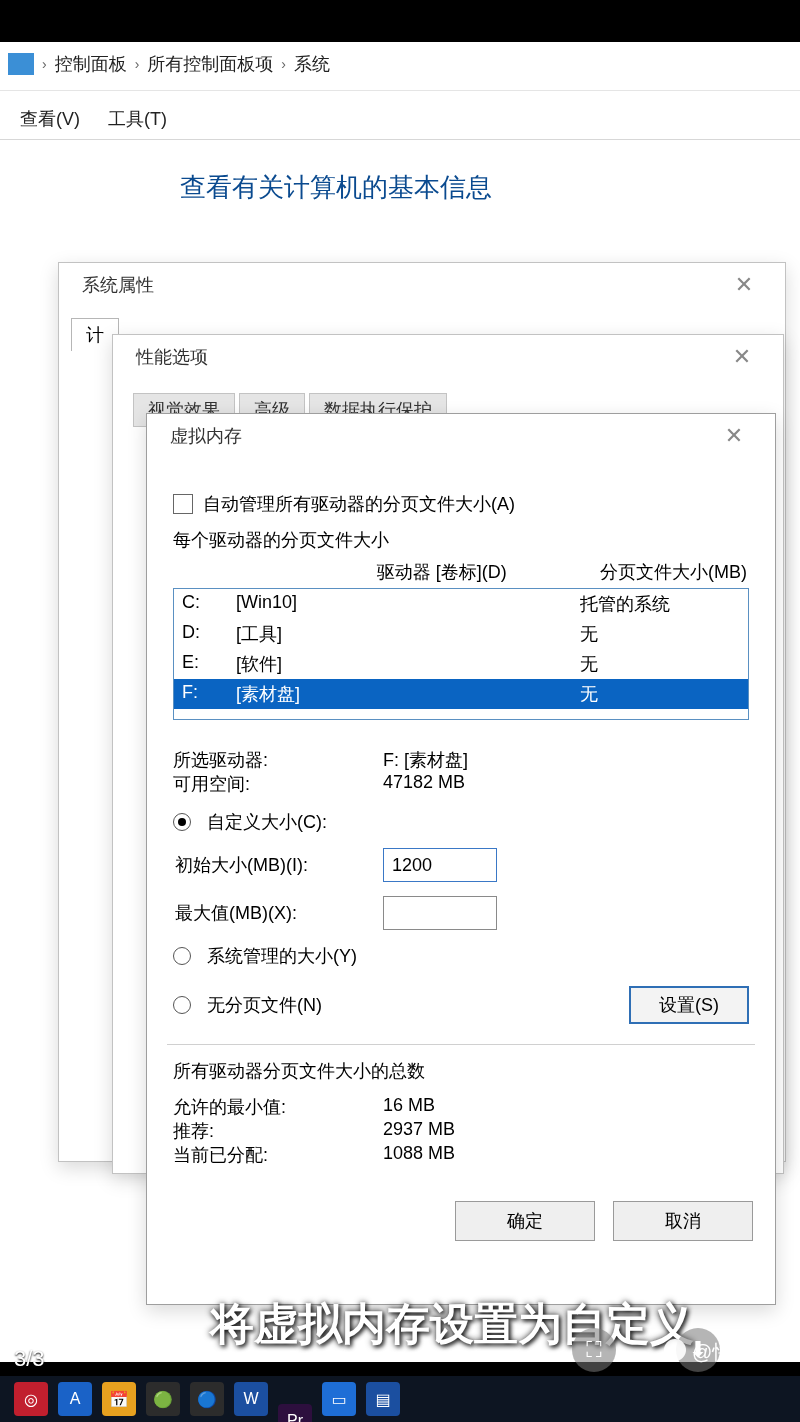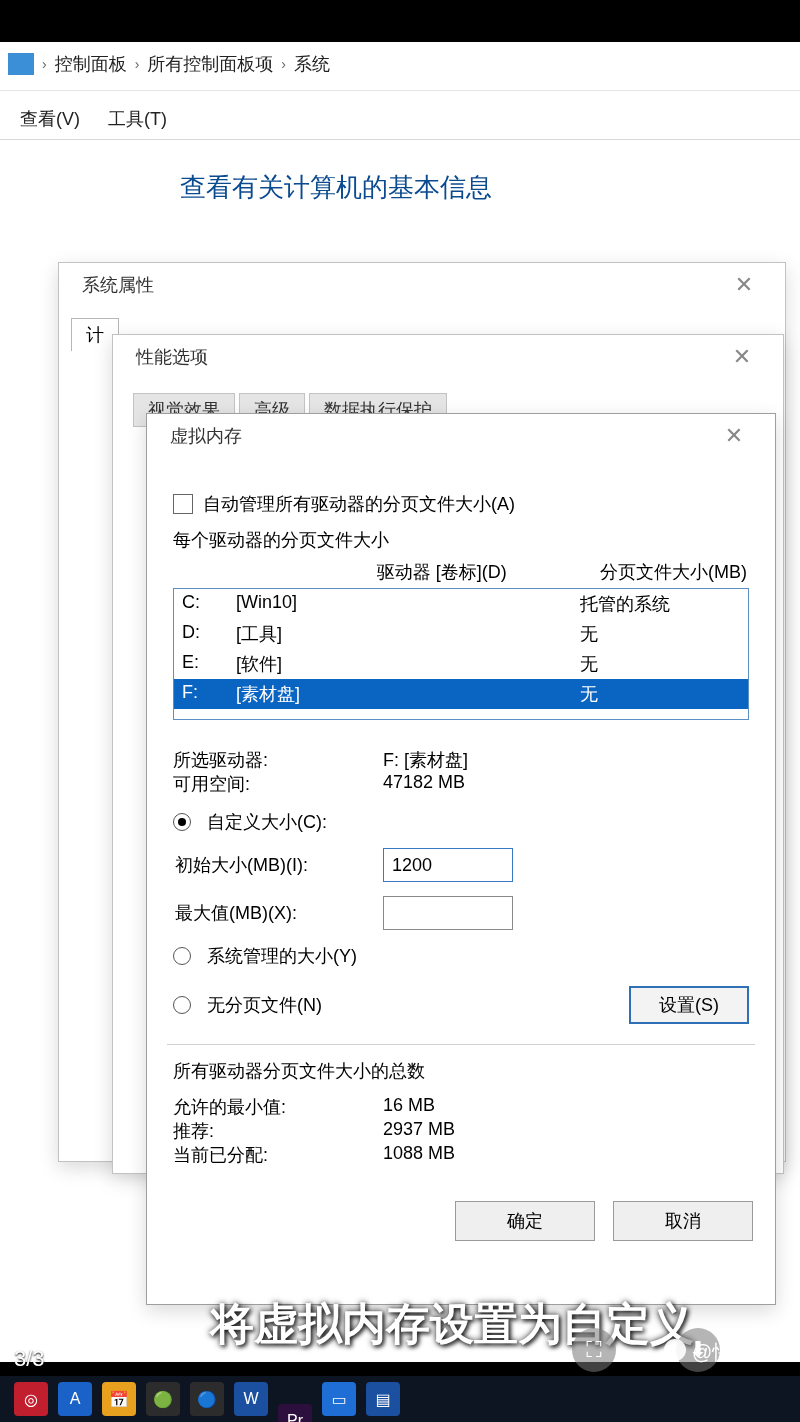--- a/index.html
+++ b/index.html
@@ -119,21 +119,21 @@
   .radio-row { display: flex; align-items: center; gap: 16px; margin-top: 14px; }
   .radio {
     width: 18px; height: 18px; border-radius: 50%;
     border: 1.5px solid #555; display: inline-flex;
     align-items: center; justify-content: center;
   }
   .radio.on::after { content: ""; width: 8px; height: 8px; background: #000; border-radius: 50%; }
   .field-row { display: flex; align-items: center; margin-top: 14px; padding-left: 2px; gap: 12px; }
   .field-row .lab { flex: 0 0 196px; }
   .txt {
-    width: 130px; height: 34px;
+    width: 114px; height: 34px;
     border: 1.5px solid #3a78c6;
     padding: 3px 8px;
     font-size: 18px;
     font-family: inherit;
   }
   .txt.plain { border: 1.5px solid #8a8a8a; }
   .btn-set {
     width: 120px; height: 38px;
     border: 2px solid #2f6fb5;
     background: #f3f3f3;

